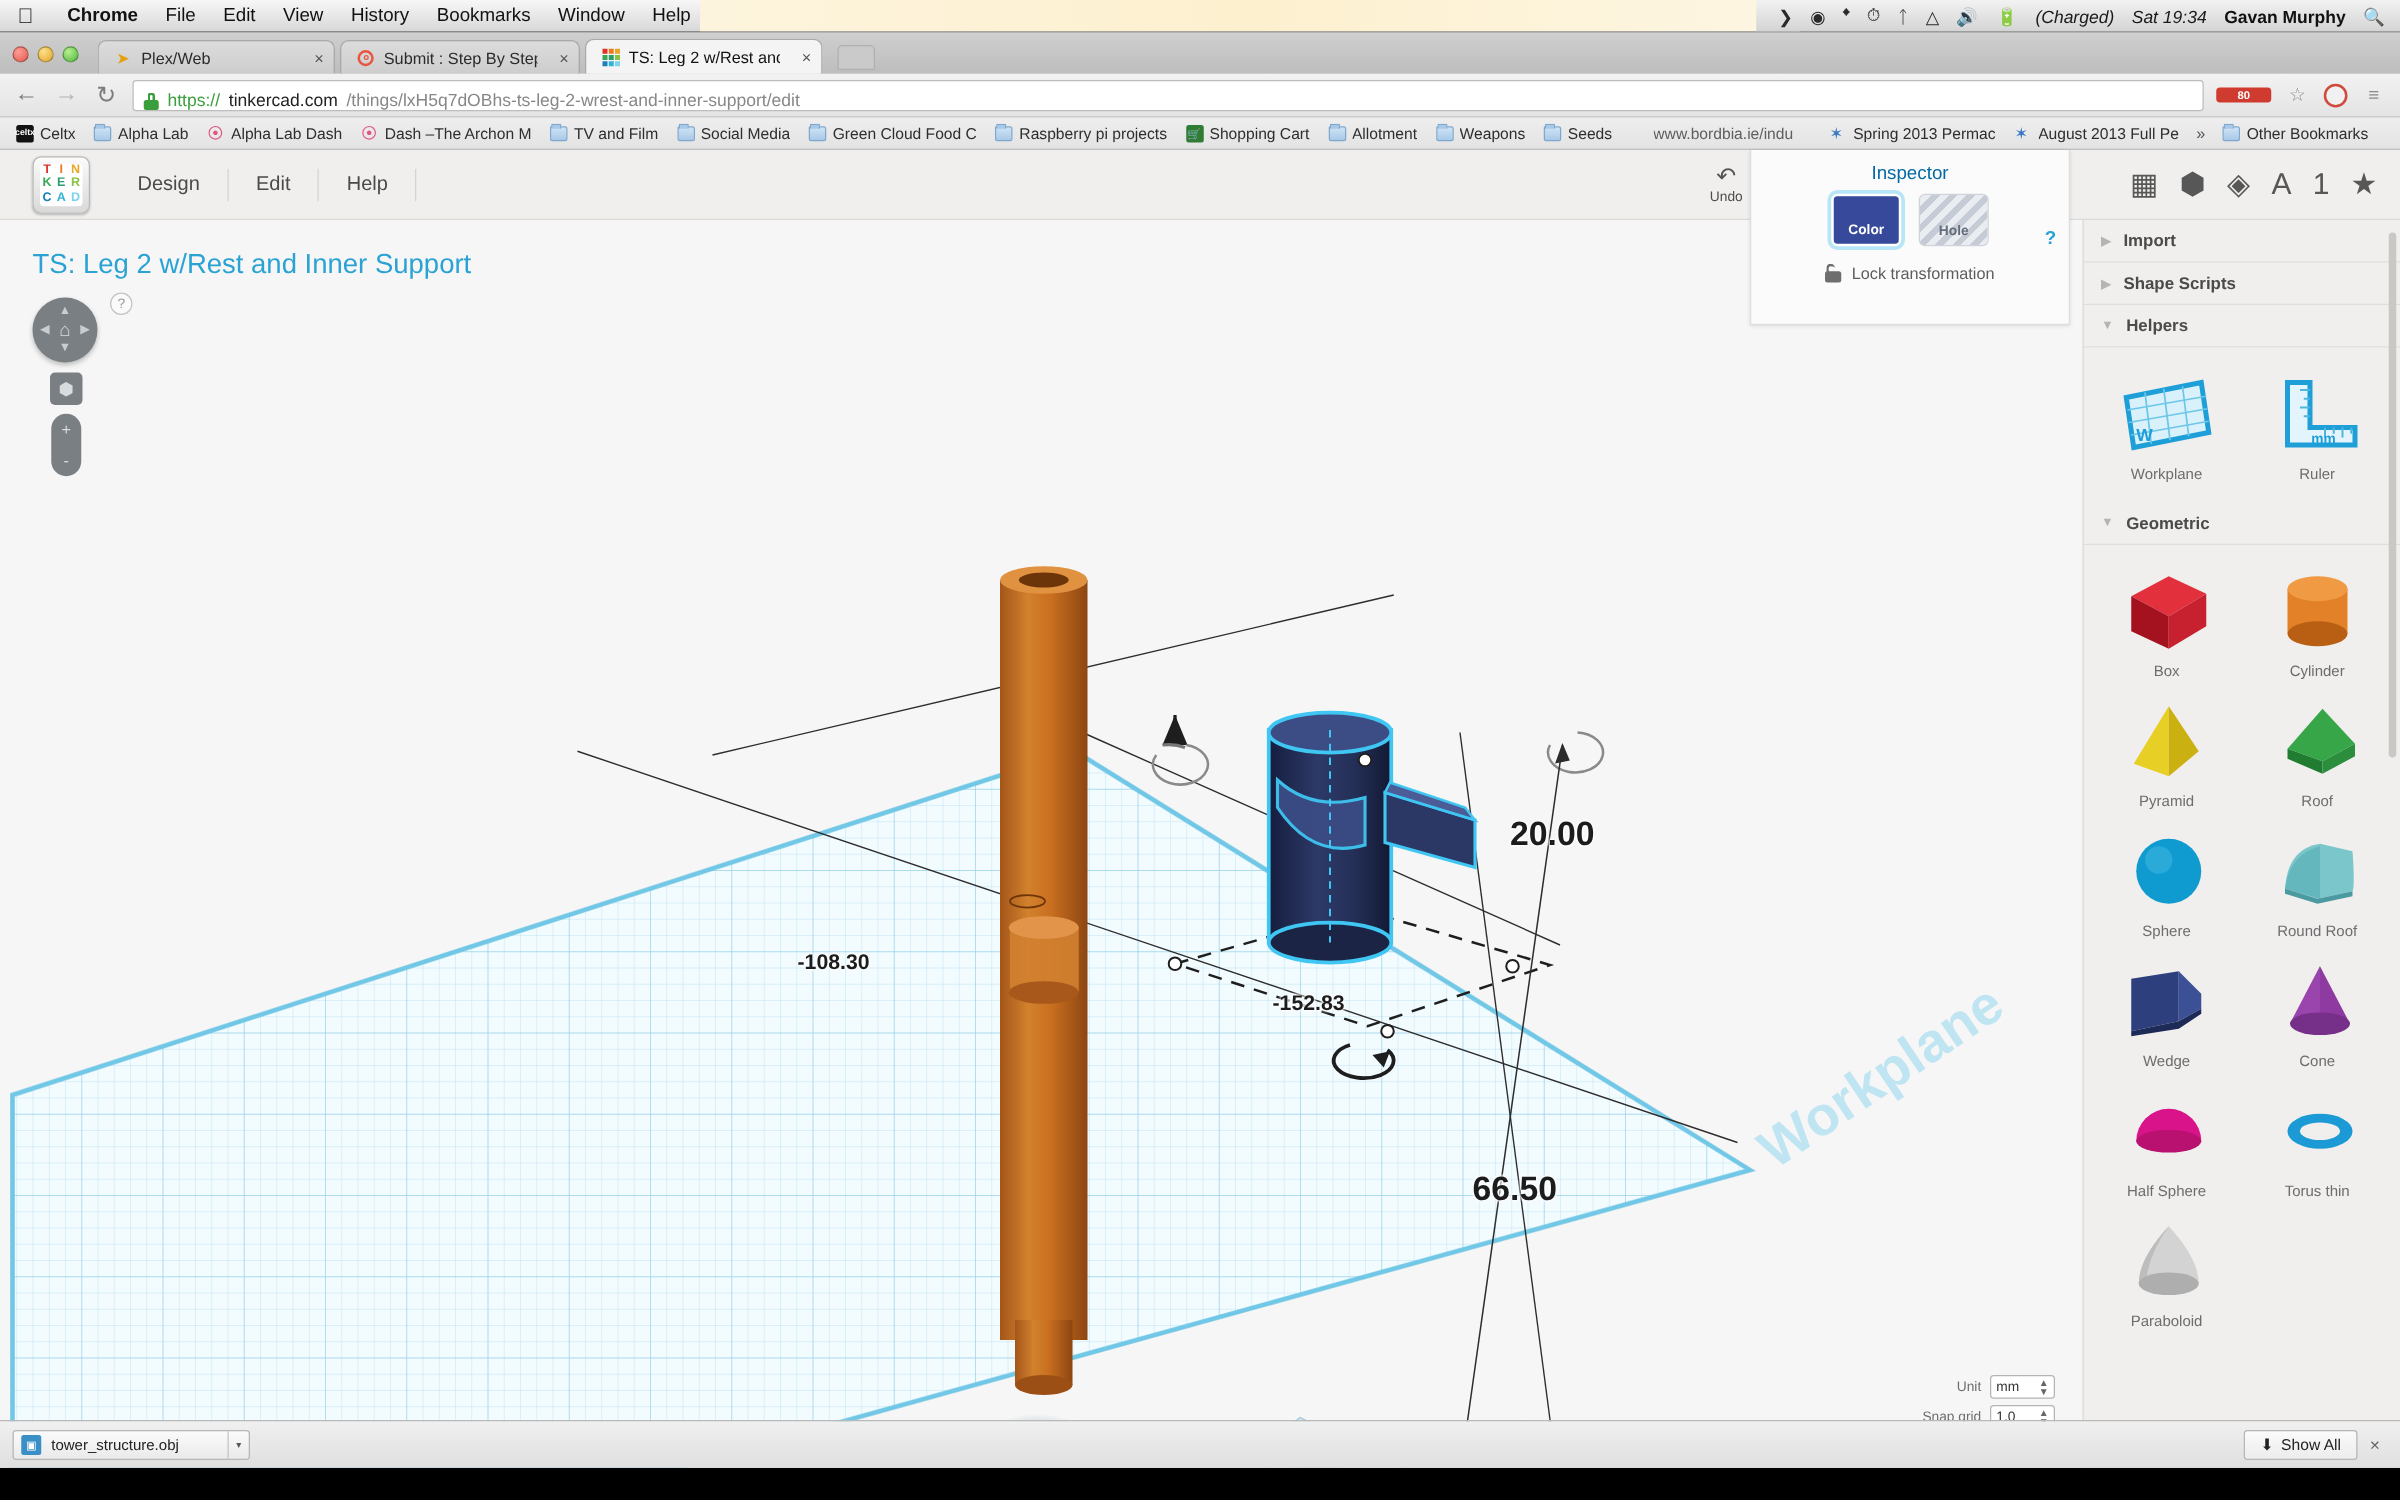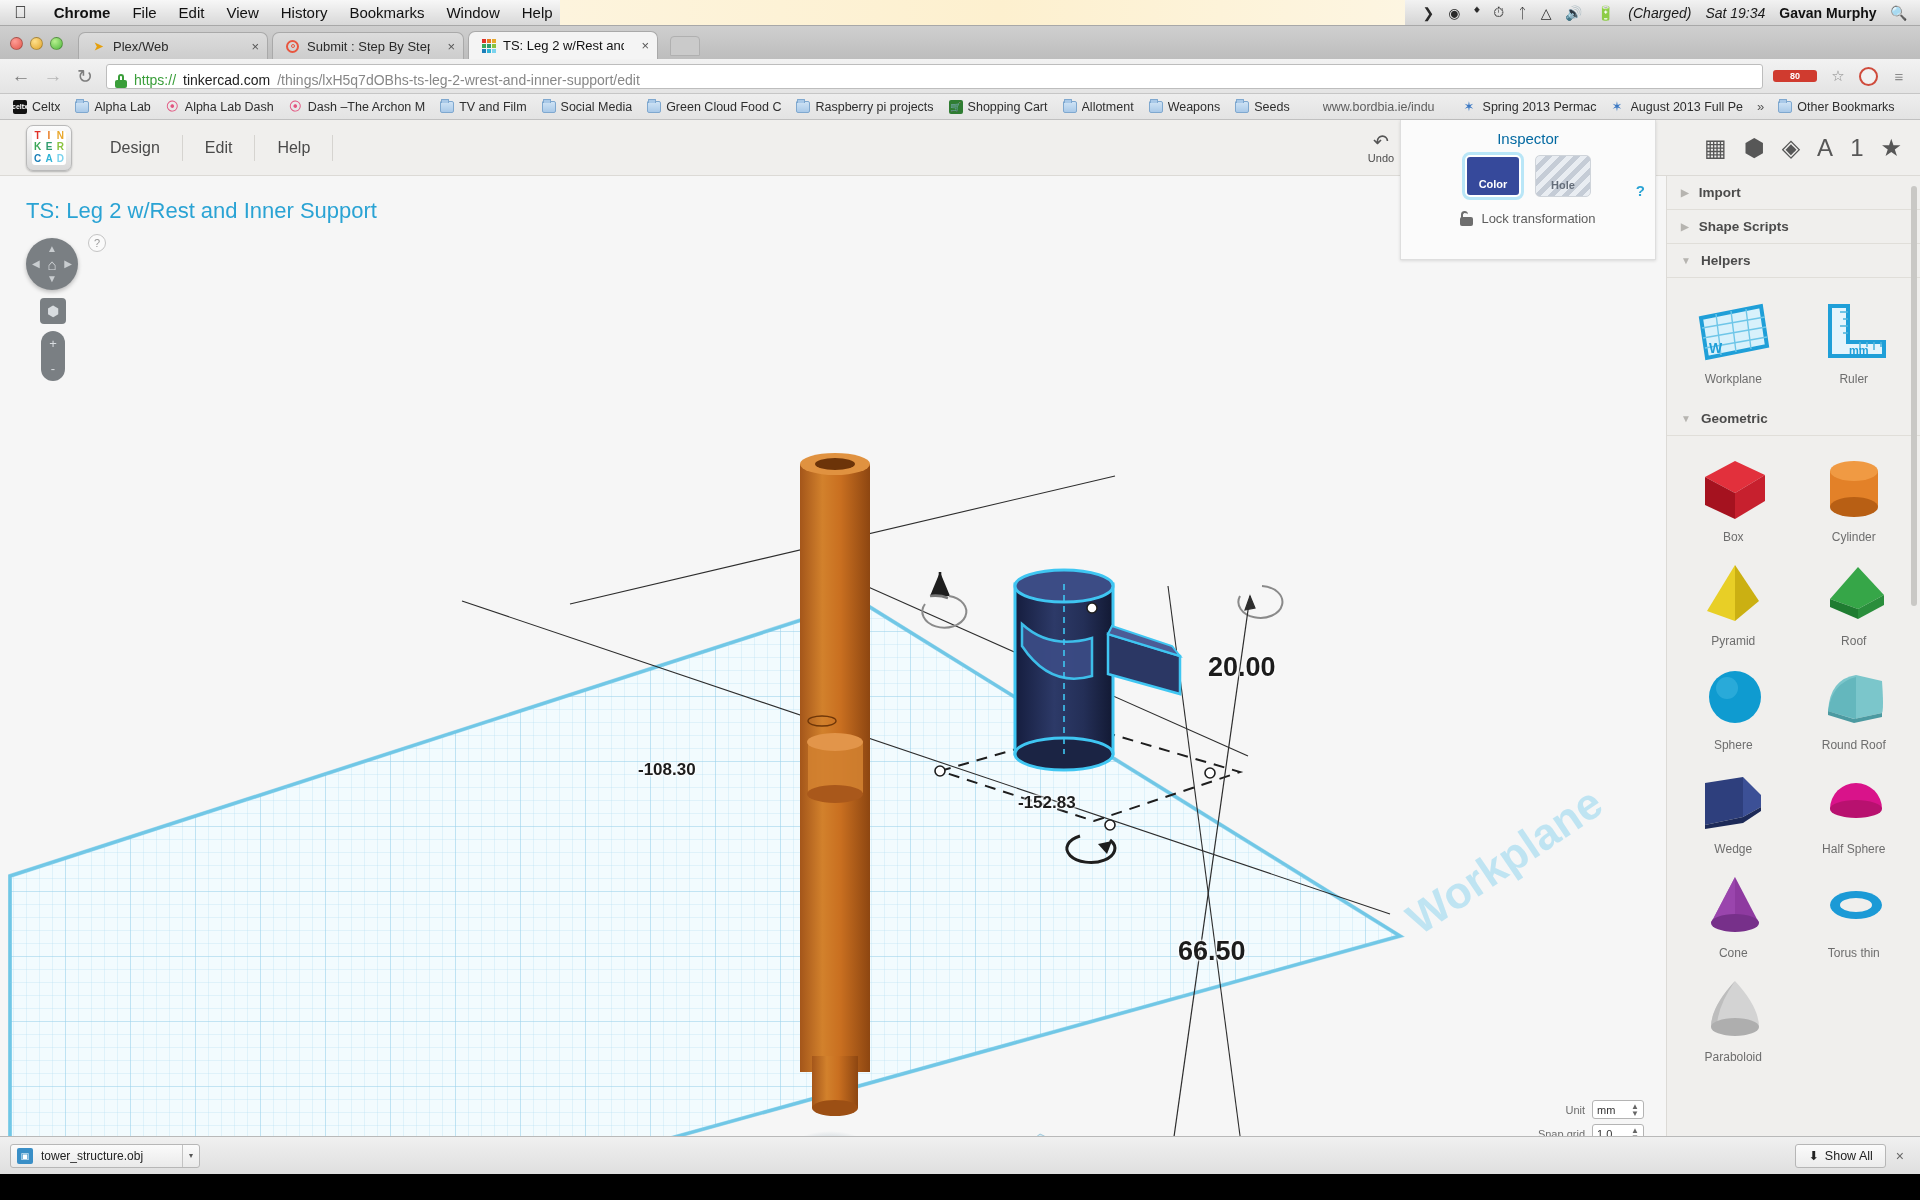--- a/index.html
+++ b/index.html
@@ -717,36 +717,36 @@
                 <polygon points="50,12 68,30 68,42 50,52" fill="#3c5096"></polygon>
                 <polygon points="12,60 50,52 68,42 68,46 50,58 12,64" fill="#1d2a58"></polygon>
               </svg>
             </div>
             <div class="cap">Wedge</div>
           </div>
 
           <div class="pcell">
             <div class="shape-wrap">
               <svg width="80" height="72" viewBox="0 0 80 72">
-                <path d="M16,44 A26,26 0 0 1 68,44 Z" fill="#d9138a"></path>
-                <ellipse cx="42" cy="44" rx="26" ry="9" fill="#b8116f"></ellipse>
-              </svg>
-            </div>
-            <div class="cap">Half Sphere</div>
-          </div>
-
-          <div class="pcell">
-            <div class="shape-wrap">
-              <svg width="80" height="72" viewBox="0 0 80 72">
                 <path d="M42,8 L66,54 L18,54 Z" fill="#8e3aa0"></path>
                 <path d="M42,8 L42,54 L18,54 Z" fill="#a04ab2" opacity=".7"></path>
                 <ellipse cx="42" cy="54" rx="24" ry="9" fill="#77308a"></ellipse>
               </svg>
             </div>
             <div class="cap">Cone</div>
+          </div>
+
+          <div class="pcell">
+            <div class="shape-wrap">
+              <svg width="80" height="72" viewBox="0 0 80 72">
+                <path d="M16,44 A26,26 0 0 1 68,44 Z" fill="#d9138a"></path>
+                <ellipse cx="42" cy="44" rx="26" ry="9" fill="#b8116f"></ellipse>
+              </svg>
+            </div>
+            <div class="cap">Half Sphere</div>
           </div>
 
 
           <div class="pcell">
             <div class="shape-wrap">
               <svg width="80" height="72" viewBox="0 0 80 72">
                 <ellipse cx="42" cy="36" rx="26" ry="14" fill="#1b9ad6"></ellipse>
                 <ellipse cx="42" cy="36" rx="16" ry="7" fill="#f0efed"></ellipse>
               </svg>
             </div>

